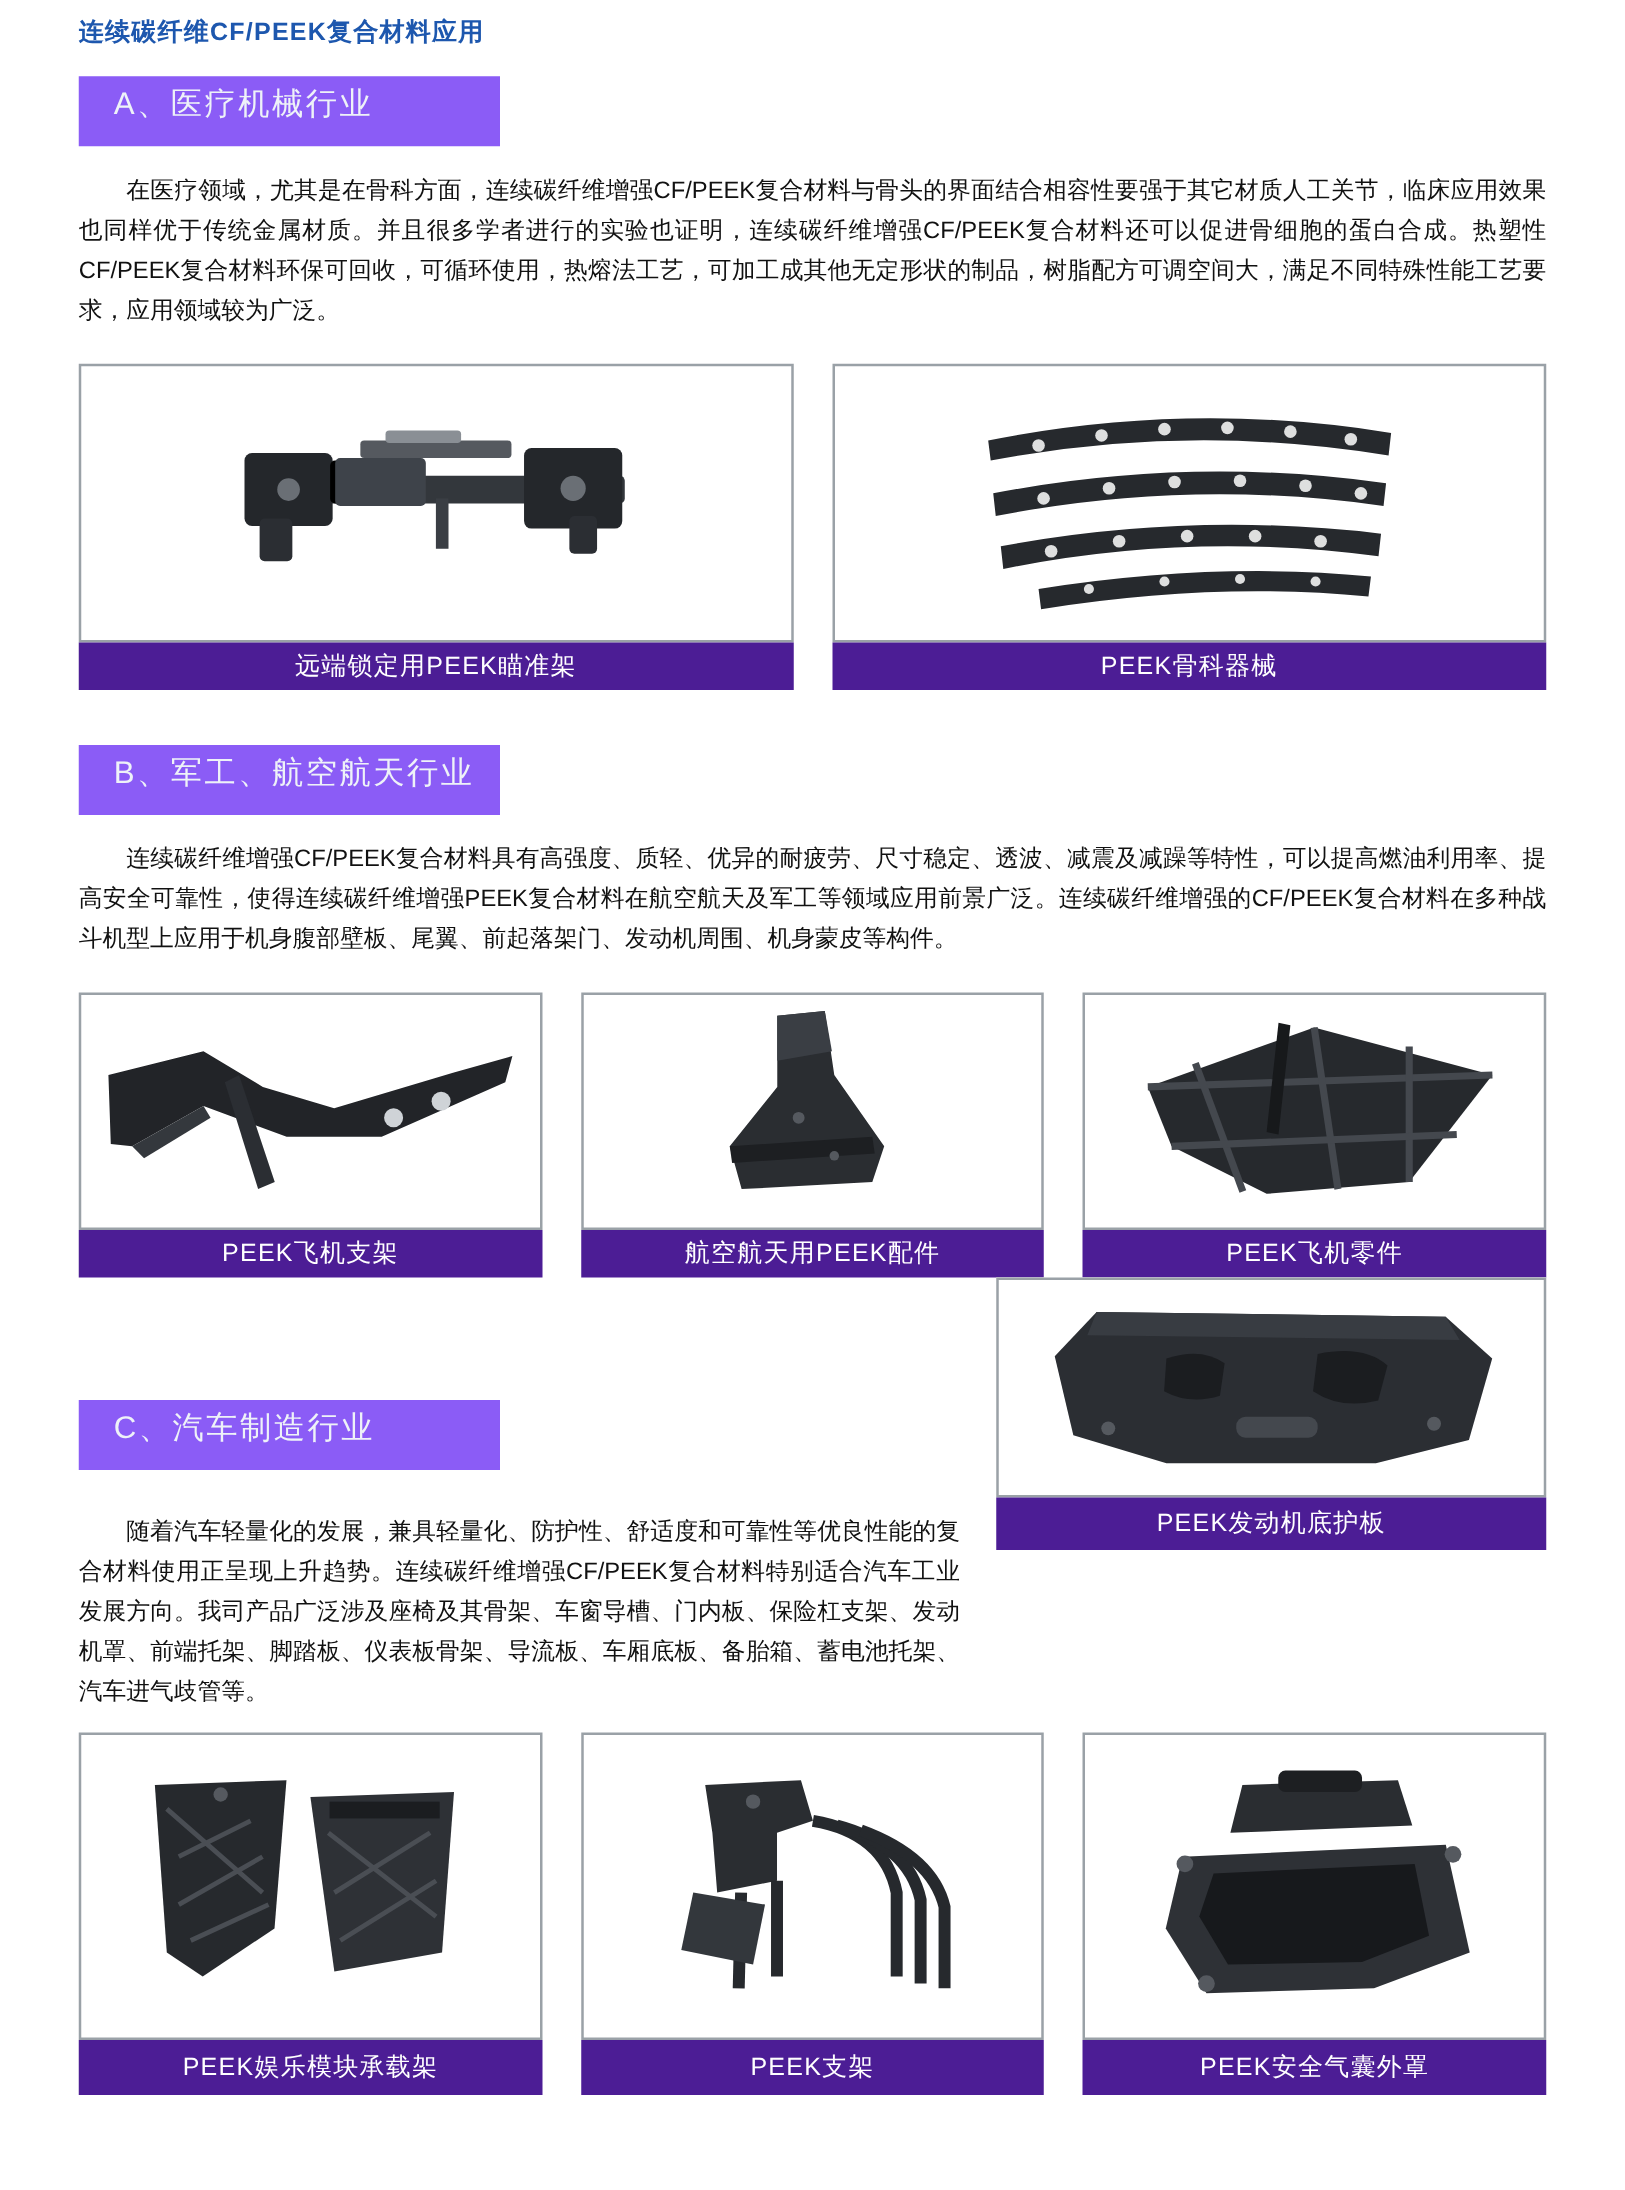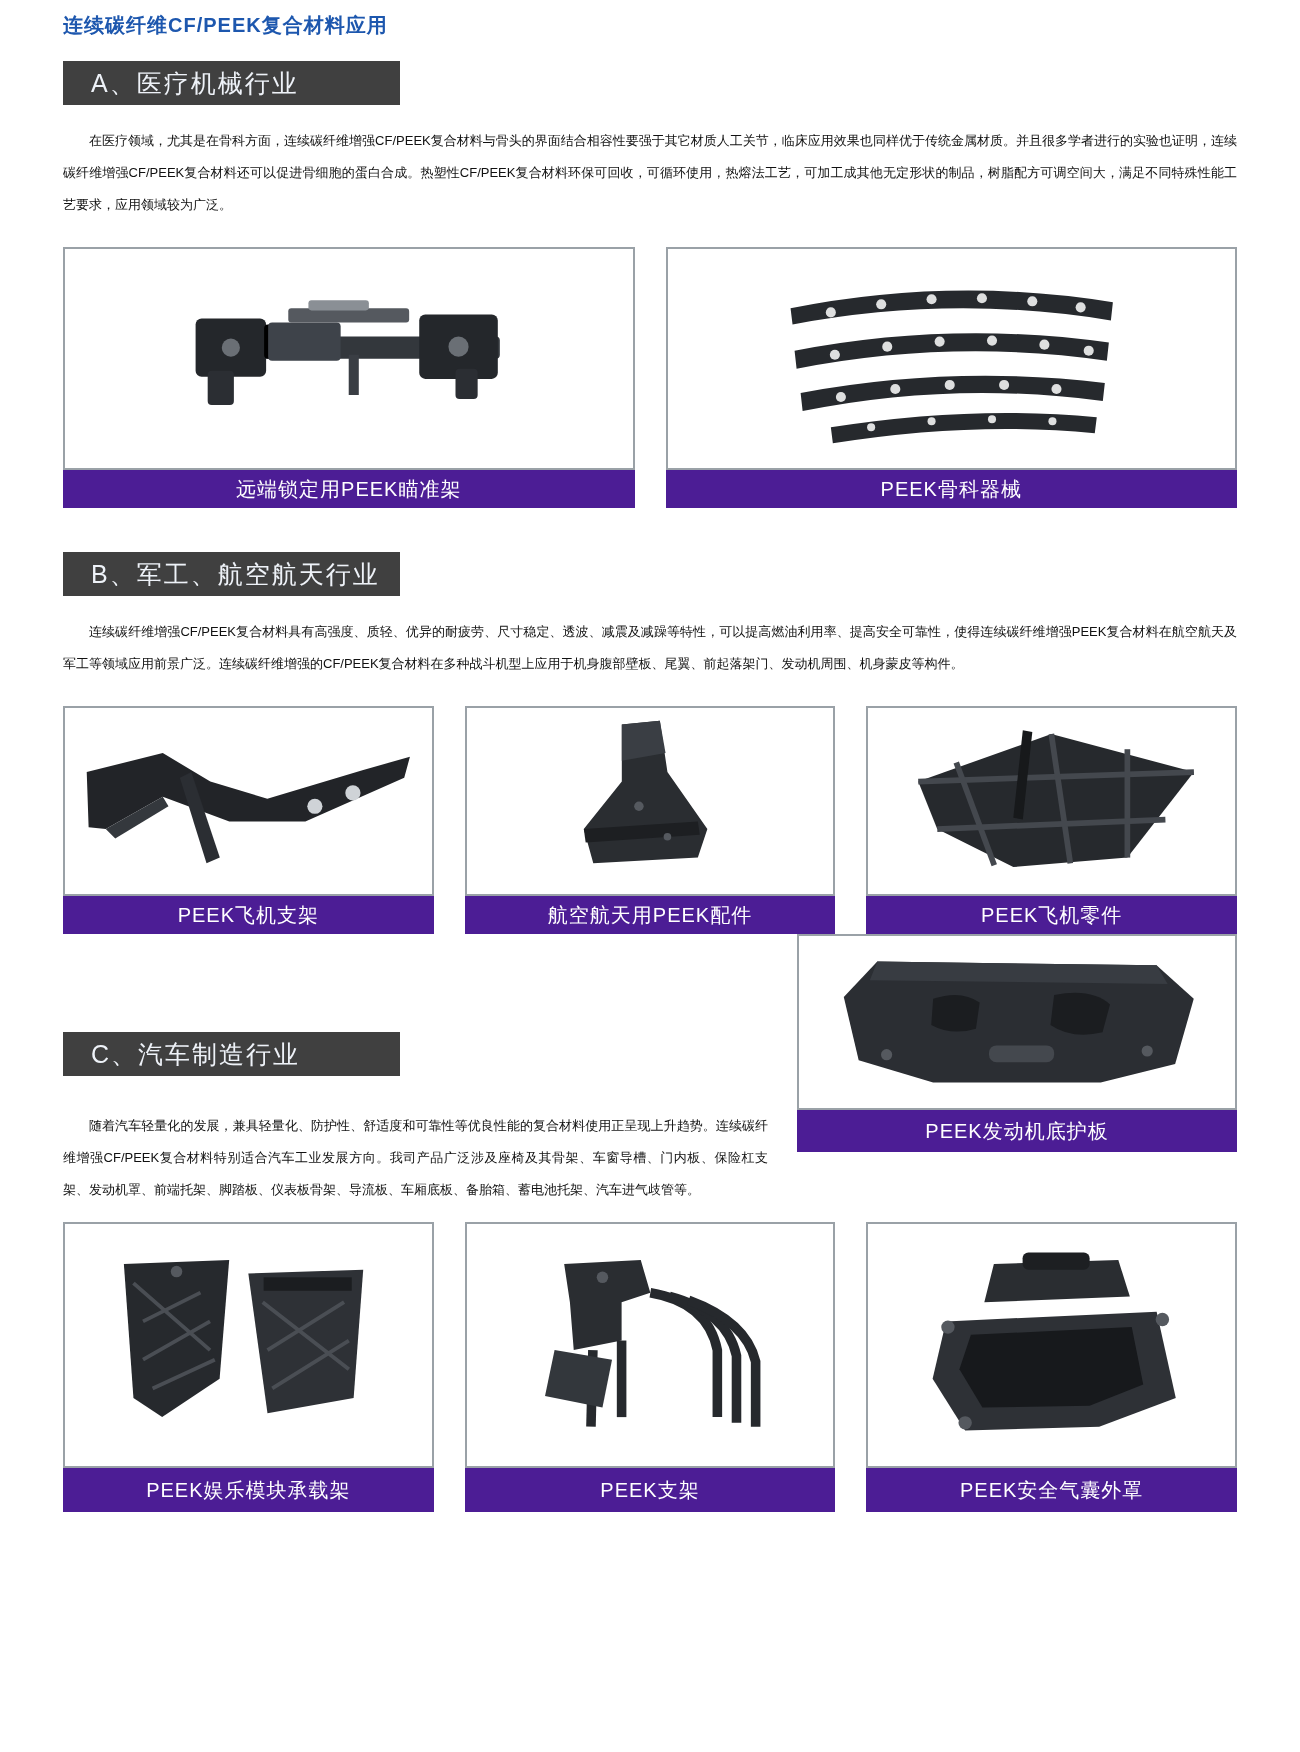--- a/index.html
+++ b/index.html
@@ -1,20 +1,20 @@
 <!DOCTYPE html>
 <html><head>
 <meta charset="utf-8">
 <style>
   html,body{margin:0;padding:0;background:#ffffff;}
   body{width:1300px;height:1752px;font-family:"Liberation Sans","DejaVu Sans",sans-serif;color:#1a1a1a;position:relative;overflow:hidden;}
   .content{margin:0 63px;position:relative;}
   .page-title{padding-top:12px;font-size:20px;font-weight:bold;color:#1d57ae;letter-spacing:1px;}
-  .banner{margin-top:22px;width:309px;height:44px;line-height:44px;background:#404040;color:#eef2f8;font-size:25px;padding-left:28px;letter-spacing:2px;}
-  .para{margin-top:20px;font-size:13px;line-height:32px;text-align:justify;text-indent:2em;color:#111;}
+  .banner{margin-top:22px;width:309px;height:56px;line-height:44px;background:#8b5cf6;color:#eef2f8;font-size:25px;padding-left:28px;letter-spacing:2px;}
+  .para{margin-top:20px;font-size:19px;line-height:32px;text-align:justify;text-indent:2em;color:#111;}
   .cards{display:flex;gap:31px;margin-top:26px;}
   .card{flex:1;min-width:0;}
   .imgbox{background:#ffffff;border:2px solid #9aa1a7;box-sizing:border-box;display:flex;align-items:center;justify-content:center;overflow:hidden;}
   .imgbox svg{width:94%;height:92%;}
   .caption{height:38px;line-height:38px;background:#4c1d95;color:#ffffff;font-size:20px;text-align:center;letter-spacing:1px;white-space:nowrap;overflow:hidden;}
   .h-a .imgbox{height:223px;}
   .h-b .imgbox{height:190px;}
   .h-c .imgbox{height:246px;}
   .h-c .caption{height:44px;line-height:44px;}
   .sec-c{position:relative;margin-top:98px;}

